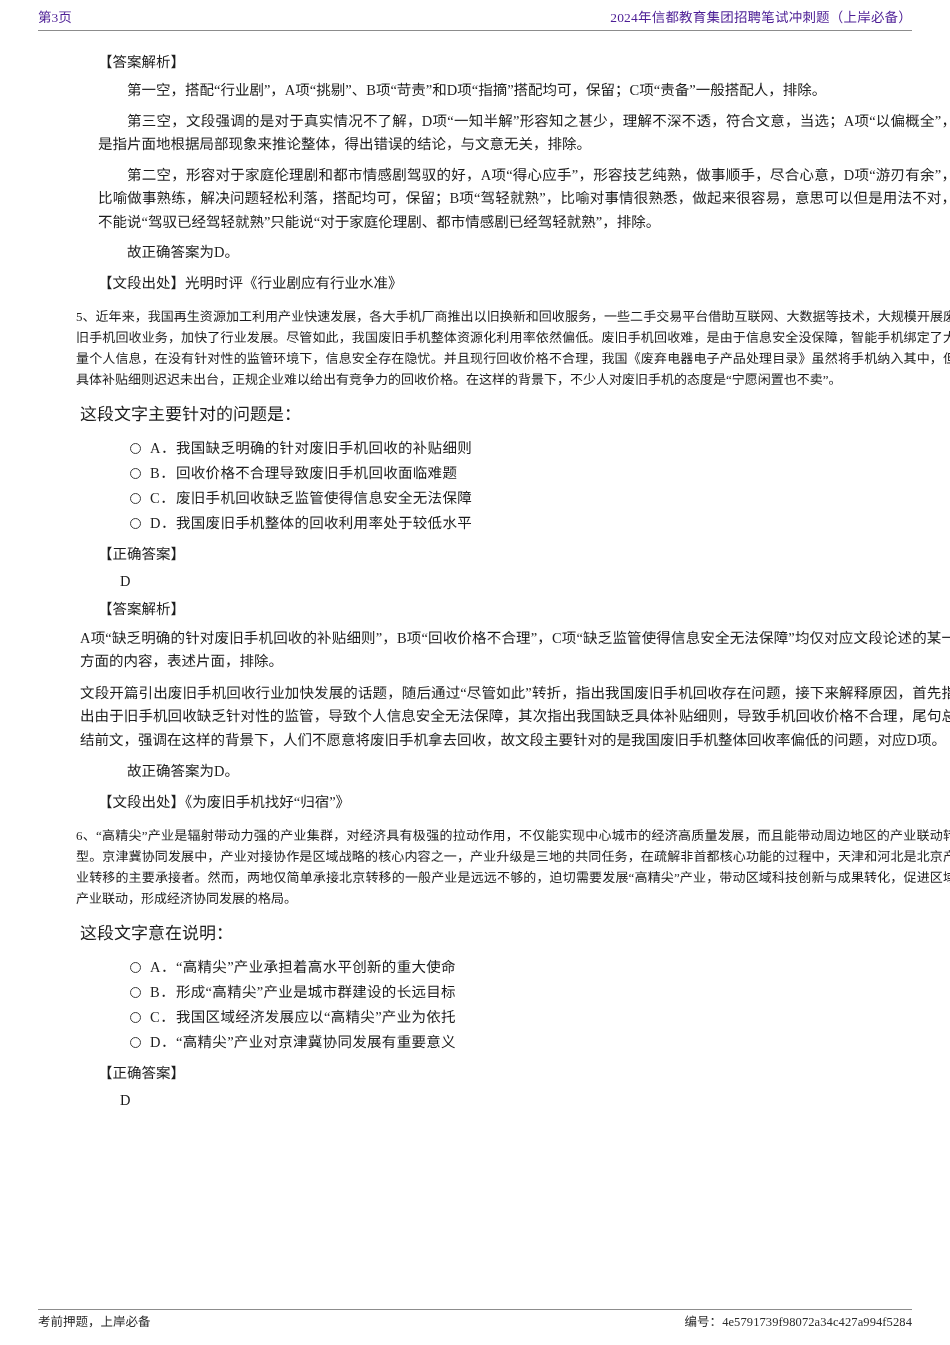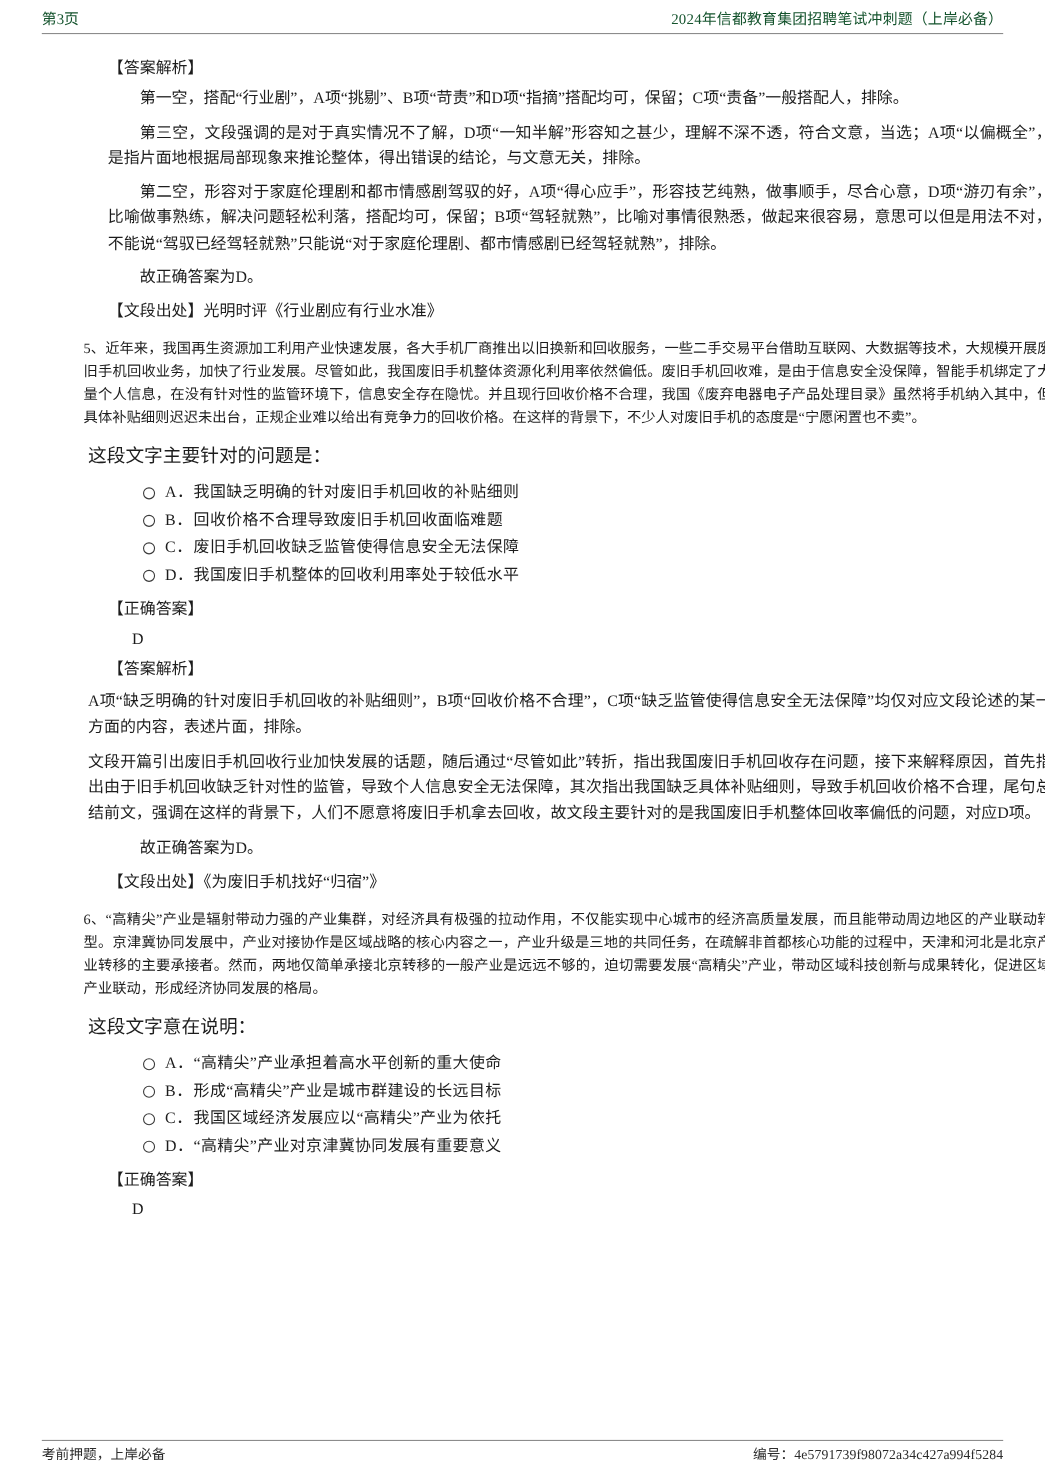--- a/index.html
+++ b/index.html
@@ -28,21 +28,21 @@
     position: absolute;
     top: 10px;
     left: 38px;
     width: 874px;
     display: flex;
     align-items: flex-end;
     justify-content: space-between;
     border-bottom: 1px solid #8c8c8c;
     padding-bottom: 3px;
     font-size: 13.5px;
-    color: #14532d;
+    color: #4c1d95;
     line-height: 1.25;
   }
   .page-header .hdr-left {
     white-space: nowrap;
   }
   .page-header .hdr-right {
     white-space: nowrap;
     letter-spacing: 0.2px;
   }
 

